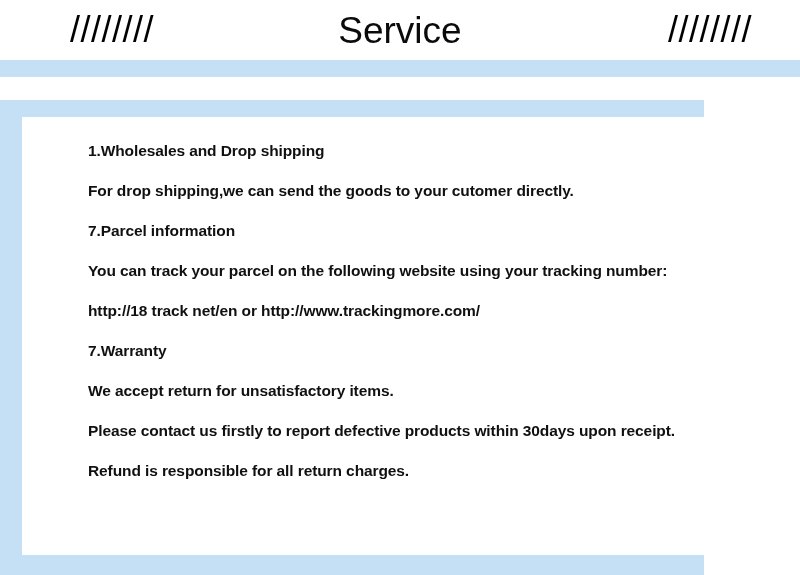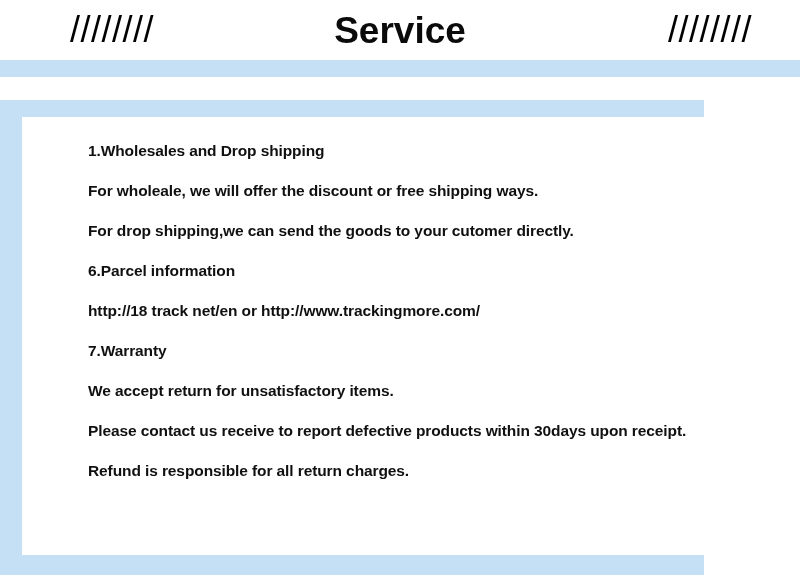--- a/index.html
+++ b/index.html
@@ -63,21 +63,21 @@
   .slashes-right {
     position: absolute;
     right: -22px;
     top: 50%;
     transform: translateY(-50%);
   }
 
   .header-title {
     font-family: "Liberation Sans", sans-serif;
     font-size: 37px;
-    font-weight: 700;
+    font-weight: 400;
     color: #0a0a0a;
     line-height: 1;
     white-space: nowrap;
     text-align: center;
   }
 
   
   .divider-bar {
     position: absolute;
     left: 0;
@@ -142,24 +142,24 @@
     </div>
   </div>
 
   <div class="divider-bar"></div>
 
   <div class="gap"></div>
 
   <div class="content-frame">
     <div class="content-panel">
       <div class="content-line">1.Wholesales and Drop shipping</div>
-      <div class="content-line">For wholeale, we will offer the discount or free shipping ways.</div>
       <div class="content-line">For drop shipping,we can send the goods to your cutomer directly.</div>
-      <div class="content-line">6.Parcel information</div>
+      <div class="content-line">7.Parcel information</div>
+      <div class="content-line">You can track your parcel on the following website using your tracking number:</div>
       <div class="content-line">http://18 track net/en or http://www.trackingmore.com/</div>
       <div class="content-line">7.Warranty</div>
       <div class="content-line">We accept return for unsatisfactory items.</div>
-      <div class="content-line">Please contact us receive to report defective products within 30days upon receipt.</div>
+      <div class="content-line">Please contact us firstly to report defective products within 30days upon receipt.</div>
       <div class="content-line">Refund is responsible for all return charges.</div>
     </div>
   </div>
 
 </div>
 
 </body></html>

